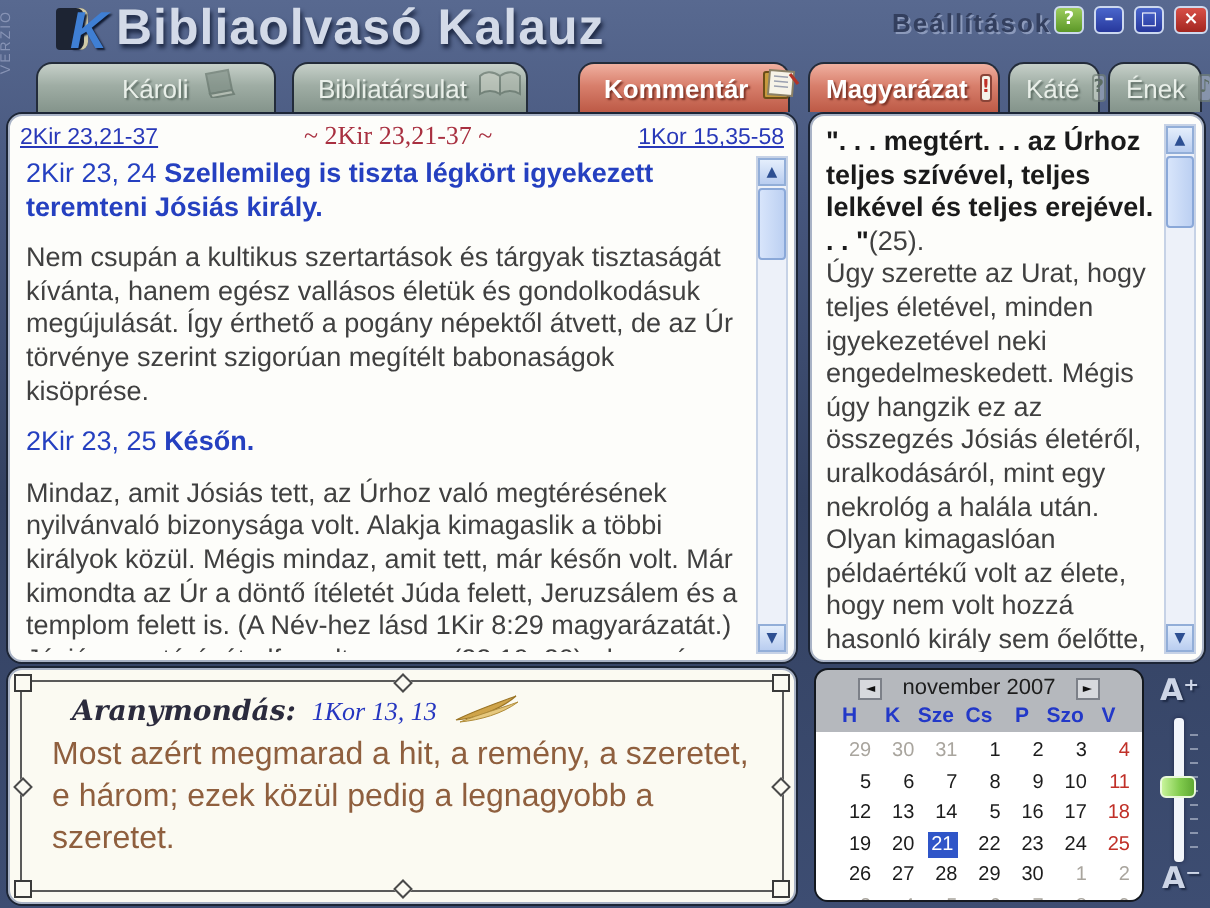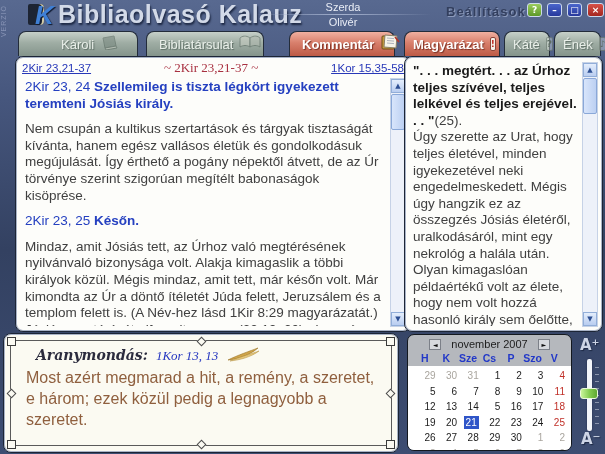--- a/index.html
+++ b/index.html
@@ -40,21 +40,21 @@
   .tab-label{font-size:13px;color:#e9efe9;text-shadow:1px 1px 1px #5d6d64;white-space:nowrap;}
   .tab-active .tab-label{color:#fff;font-weight:bold;text-shadow:1px 1px 1px #7c3326;}
   .tab-ghost-icon{opacity:.55;}
   .mini-badge{width:12px;height:12px;border-radius:2px;background:#f4f2ea;border:1px solid #8a4438;
     color:#c03028;font-size:9px;font-weight:bold;display:flex;align-items:center;justify-content:center;}
   .ghost-badge{background:rgba(240,245,240,.35);border:1px solid rgba(70,85,75,.5);color:#5d6d64;}
 
   
   .panel{position:absolute;background:#fdfdfa;border:1px solid #1c2536;border-radius:8px;
     box-shadow:inset 0 0 0 1px #a9b3c6;}
-  .panel-left{left:15px;top:56px;width:394px;height:274px;}
+  .panel-left{left:3px;top:56px;width:394px;height:274px;}
   .panel-right{left:404px;top:56px;width:197px;height:274px;}
   .refs-row{position:absolute;left:6px;right:6px;top:3px;display:flex;justify-content:space-between;
     font-size:11.5px;align-items:baseline;}
   .ref-link{color:#2838b8;text-decoration:underline;cursor:pointer;}
   .ref-center{color:#a83040;font-family:"Liberation Serif",serif;font-size:13px;}
   .text-area{position:absolute;left:9px;right:26px;top:22px;bottom:5px;overflow:hidden;
     font-size:13.5px;line-height:1.23;color:#404040;}
   .text-area p{margin:0 0 9px 0;}
   .h-ref{color:#2540c0;}
   .h-title{color:#2540c0;font-weight:bold;}
@@ -127,25 +127,20 @@
 
   <div class="vert-text">VERZIÓ</div>
 
   <div class="logo">
     <div class="book"></div>
     <div class="k">K</div>
   </div>
 
   <div class="app-title">Bibliaolvasó Kalauz</div>
 
-  <div class="date-block">
-    <div>Szerda</div>
-    <div class="date-sep"></div>
-    <div>Olivér</div>
-  </div>
 
   <div class="settings">Beállítások</div>
 
   <div class="winbtns">
     <div class="winbtn btn-help sym">?</div>
     <div class="winbtn btn-min sym">–</div>
     <div class="winbtn btn-max sym">□</div>
     <div class="winbtn btn-close sym">×</div>
   </div>
 

